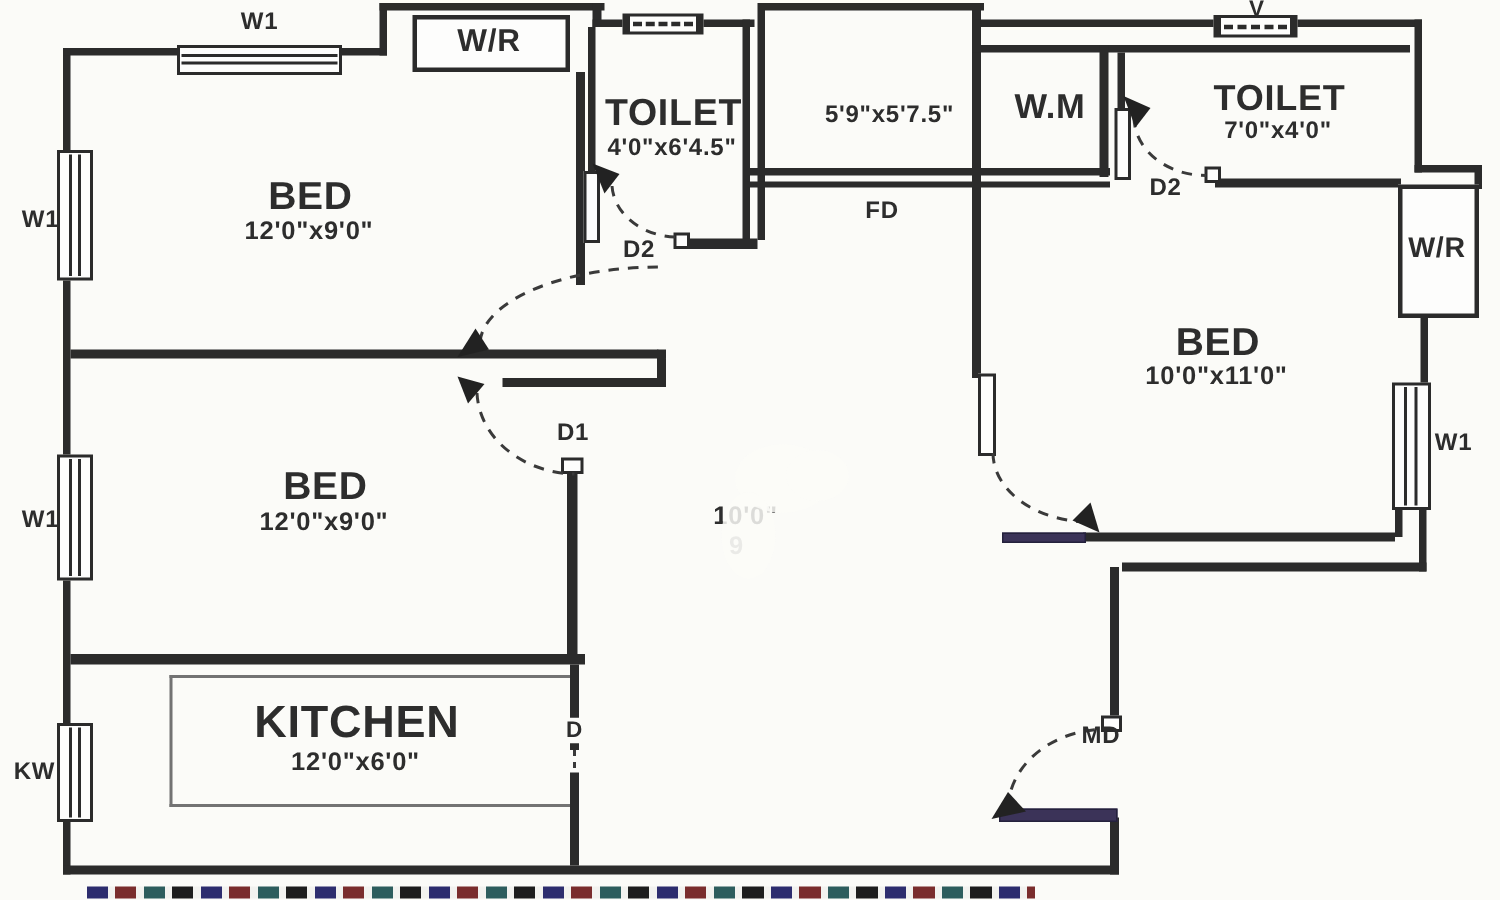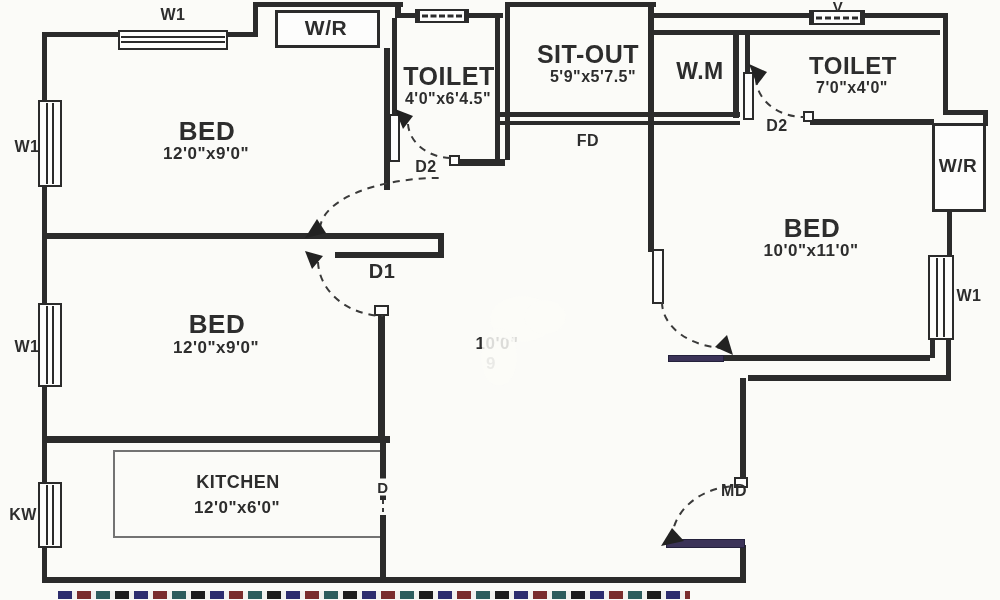--- a/index.html
+++ b/index.html
@@ -148,42 +148,41 @@
 
   <div class="lbl" style="left:812px;top:228px;font-size:26px">BED</div>
   <div class="lbl" style="left:811px;top:251px;font-size:17px">10'0"x11'0"</div>
 
   <div class="lbl" style="left:449px;top:76px;font-size:25px">TOILET</div>
   <div class="lbl" style="left:448px;top:99px;font-size:16px">4'0"x6'4.5"</div>
 
   <div class="lbl" style="left:853px;top:66px;font-size:24px">TOILET</div>
   <div class="lbl" style="left:852px;top:88px;font-size:16px">7'0"x4'0"</div>
 
-  <div class="lbl" style="left:588px;top:54px;font-size:25px">SIT-OUT</div>
   <div class="lbl" style="left:593px;top:77px;font-size:16px">5'9"x5'7.5"</div>
 
   <div class="lbl" style="left:700px;top:71px;font-size:23px">W.M</div>
 
-  <div class="lbl" style="left:238px;top:482px;font-size:18px">KITCHEN</div>
+  <div class="lbl" style="left:238px;top:482px;font-size:30px">KITCHEN</div>
   <div class="lbl" style="left:237px;top:508px;font-size:17px">12'0"x6'0"</div>
 
   <div class="lbl" style="left:497px;top:344px;font-size:17px">10'0"</div>
   <div class="lbl" style="left:491px;top:364px;font-size:17px;opacity:.55">9</div>
 
   <div class="lbl" style="left:326px;top:28px;font-size:21px">W/R</div>
   <div class="lbl" style="left:958px;top:166px;font-size:19px">W/R</div>
 
   <div class="lbl" style="left:173px;top:15px;font-size:16px">W1</div>
   <div class="lbl" style="left:27px;top:147px;font-size:16px">W1</div>
   <div class="lbl" style="left:27px;top:347px;font-size:16px">W1</div>
   <div class="lbl" style="left:969px;top:296px;font-size:16px">W1</div>
   <div class="lbl" style="left:23px;top:515px;font-size:16px">KW</div>
   <div class="lbl" style="left:838px;top:6px;font-size:15px">V</div>
   <div class="lbl" style="left:588px;top:141px;font-size:16px">FD</div>
-  <div class="lbl" style="left:382px;top:271px;font-size:20px">D1</div>
+  <div class="lbl" style="left:382px;top:289px;font-size:16px">D1</div>
   <div class="lbl" style="left:426px;top:167px;font-size:16px">D2</div>
   <div class="lbl" style="left:777px;top:126px;font-size:16px">D2</div>
   <div class="lbl" style="left:734px;top:491px;font-size:16px">MD</div>
   <div class="lbl wbg" style="left:383px;top:487px;font-size:15px">D</div>
 
   <div class="blob" style="left:490px;top:296px;width:64px;height:46px"></div>
   <div class="blob" style="left:481px;top:328px;width:36px;height:58px"></div>
   <div class="blob" style="left:524px;top:300px;width:42px;height:34px"></div>
   <div class="band"></div>
 

